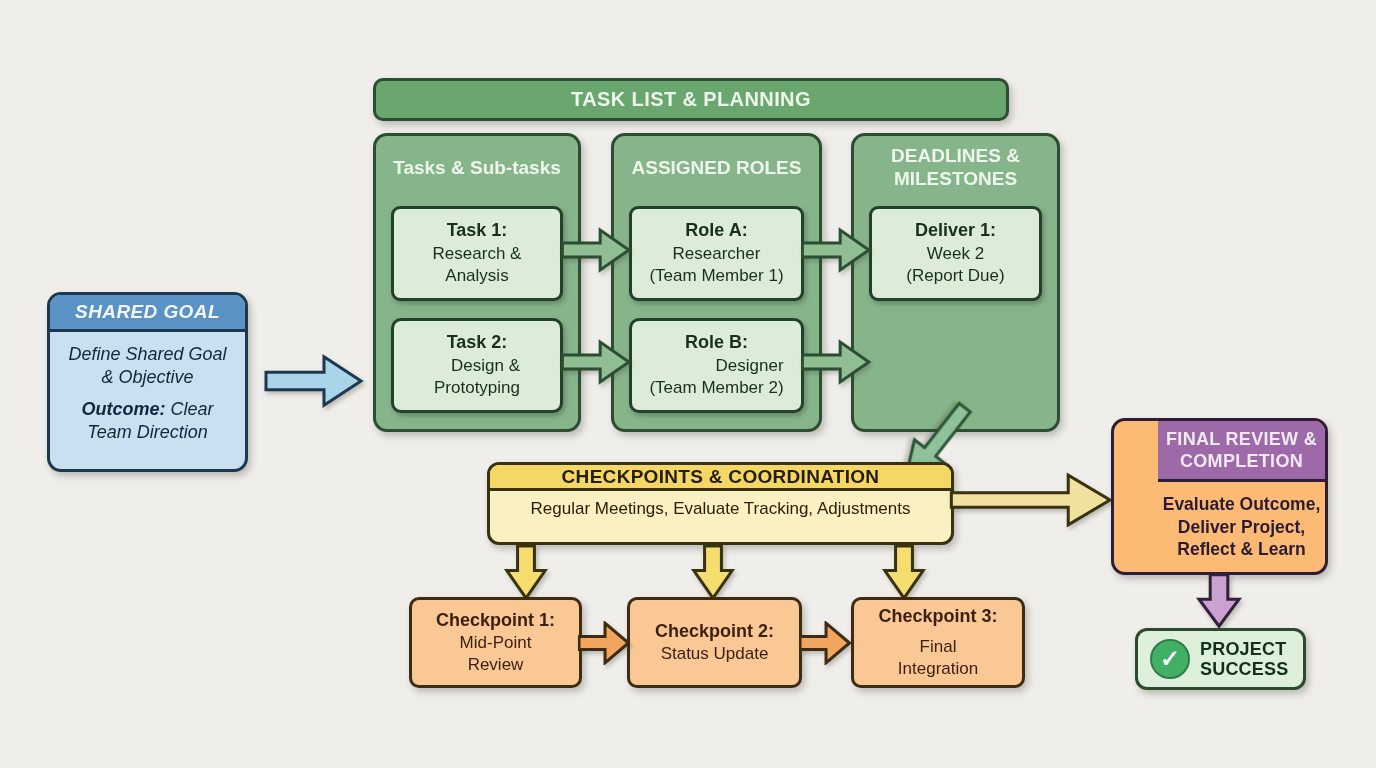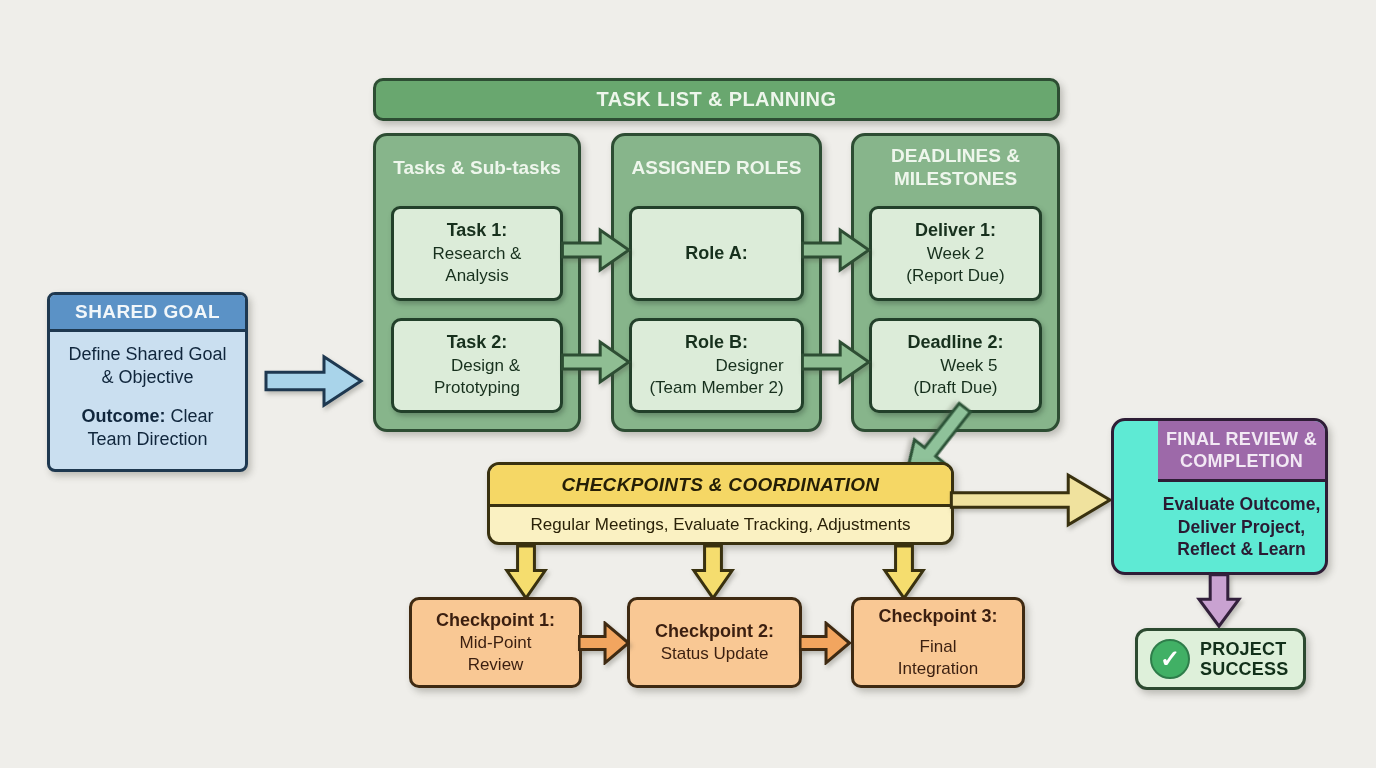--- a/index.html
+++ b/index.html
@@ -12,21 +12,21 @@
   .canvas { position:relative; width:1376px; height:768px; background:#efeeea; }
   .abs { position:absolute; }
   .shadow { box-shadow:3px 4px 7px rgba(70,70,60,.30); }
   .flexc { display:flex; align-items:center; justify-content:center; text-align:center; }
   .prelines { white-space:pre-line; }
   .arrow { position:absolute; filter:drop-shadow(2px 3px 2px rgba(70,70,60,.30)); }
   .arrow svg { display:block; width:100%; height:100%; }
 
   
   .plan-header {
-    left:373px; top:78px; width:687px; height:43px;
+    left:373px; top:78px; width:636px; height:43px;
     background:#69a76f; border:3px solid #2d4d33; border-radius:10px;
     color:#eef6ec; font-weight:bold; font-size:20px; letter-spacing:.4px;
   }
 
   
   .col {
     top:133px; height:299px;
     background:#87b58b; border:3px solid #2d4d33; border-radius:14px;
   }
   .col-1 { left:373px; width:208px; }
@@ -43,59 +43,60 @@
     box-shadow:2px 3px 5px rgba(40,60,45,.35);
     flex-direction:column;
   }
   .col-card b { font-size:18px; }
   .card-top { top:70px;border-radius:9px; }
   .card-bot { top:182px;text-align:right; }
 
   
   .goal {
     left:47px; top:292px; width:201px; height:180px;
-    background:#cadff0; border:3px solid #1e3850; border-radius:8px;
+    background:#cadff0; border:3px solid #1e3850; border-radius:14px;
     overflow:hidden;
+    font-style:italic;
   }
   .goal-header {
     height:37px; background:#5b92c6; border-bottom:3px solid #1e3850;
     color:#f2f7fa; font-weight:bold; font-size:19px; letter-spacing:.4px;
   }
   .goal-body {
     padding:11px 6px 0 6px; font-size:18px; line-height:1.3; color:#10263c;
   }
-  .goal-body .p2 { margin-top:15px; max-width:162px; margin-left:auto; margin-right:auto; }
+  .goal-body .p2 { margin-top:8px; max-width:162px; margin-left:auto; margin-right:auto; }
 
   
   .coord {
     left:487px; top:462px; width:467px; height:83px;
     border:3px solid #39310f; border-radius:12px; overflow:hidden;
     background:#faf1c2;
   }
   .coord-header {
-    height:42px; background:#f5d765; border-bottom:3px solid #39310f;
-    color:#251e06; font-weight:bold; font-size:19px; letter-spacing:.3px;font-style:italic;
+    height:26px; background:#f5d765; border-bottom:3px solid #39310f;
+    color:#251e06; font-weight:bold; font-size:19px; letter-spacing:.3px;
   }
   .coord-body { height:35px; font-size:17px; color:#2a2208; }
 
   
   .cp {
     top:597px; height:91px;
     background:#f9c894; border:3px solid #3f2a12; border-radius:10px;
     color:#3b1f10; font-size:17px; line-height:1.3; flex-direction:column;
   }
   .cp b { font-size:18px; }
   .cp-1 { left:409px; width:173px; }
   .cp-2 { left:627px; width:175px; }
   .cp-3 { left:851px; width:174px;gap:8px; }
 
   
   .final {
     left:1111px; top:418px; width:217px; height:157px;
-    background:#5eead4; border:3px solid #2e1d36; border-radius:14px; overflow:hidden;padding-left:44px;
+    background:#fdba74; border:3px solid #2e1d36; border-radius:14px; overflow:hidden;padding-left:44px;
   }
   .final-header {
     height:61px; background:#9d69a9; border-bottom:3px solid #2e1d36;
     color:#f2e9f4; font-weight:bold; font-size:18px; line-height:1.25; letter-spacing:.3px;
   }
   .final-body { height:90px; font-size:17.5px; line-height:1.3; color:#2a1b33;font-weight:bold; }
 
   
   .success {
     left:1135px; top:628px; width:171px; height:62px;
@@ -131,41 +132,38 @@
       <b>Task 2:</b>
       <div class="prelines">Design &amp;
 Prototyping</div>
     </div>
   </div>
 
   <div class="abs shadow col col-2">
     <div class="col-title flexc prelines">ASSIGNED ROLES</div>
     <div class="col-card flexc card-top">
       <b>Role A:</b>
+      <div class="prelines">Researcher
+(Team Member 1)</div>
     </div>
     <div class="col-card flexc card-bot">
       <b>Role B:</b>
       <div class="prelines">Designer
 (Team Member 2)</div>
     </div>
   </div>
 
   <div class="abs shadow col col-3">
     <div class="col-title flexc prelines">DEADLINES &amp;
 MILESTONES</div>
     <div class="col-card flexc card-top">
       <b>Deliver 1:</b>
       <div class="prelines">Week 2
 (Report Due)</div>
     </div>
-    <div class="col-card flexc card-bot">
-      <b>Deadline 2:</b>
-      <div class="prelines">Week 5
-(Draft Due)</div>
-    </div>
   </div>
 
   <div class="abs shadow goal">
     <div class="goal-header flexc">SHARED GOAL</div>
     <div class="goal-body flexc" style="display:block;">
       <div class="prelines">Define Shared Goal
 &amp; Objective</div>
       <div class="p2 prelines"><b>Outcome:</b><span> Clear Team Direction</span></div>
     </div>
   </div>

